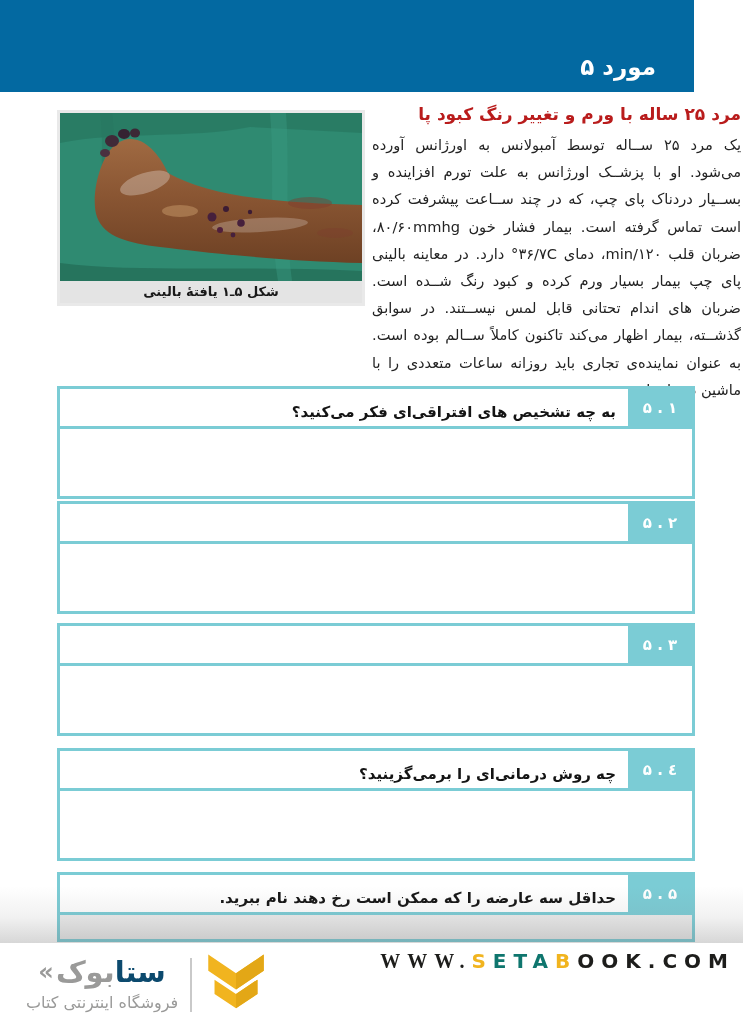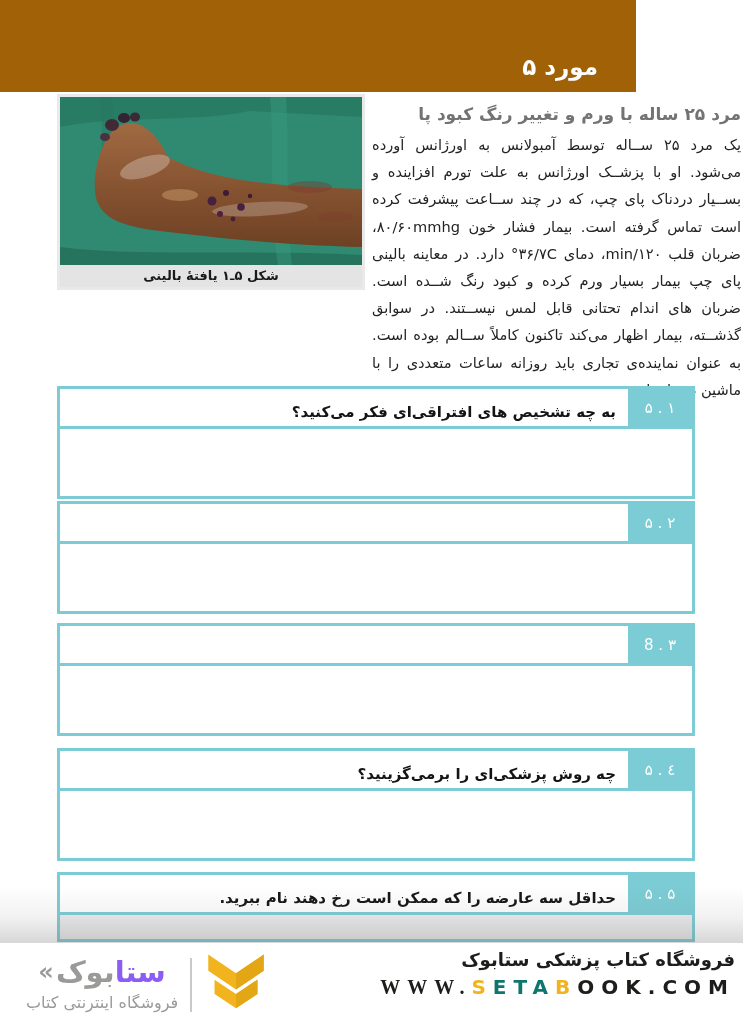--- a/index.html
+++ b/index.html
@@ -1,40 +1,40 @@
 <!DOCTYPE html>
 <html lang="fa"><head>
 <meta charset="utf-8">
 <style>
   html,body{margin:0;padding:0;background:#ffffff;}
   #page{position:relative;width:743px;height:1023px;background:#ffffff;overflow:hidden;
         font-family:"DejaVu Sans",sans-serif;}
 
   
-  .header-bar{position:absolute;top:0;left:0;width:636px;height:92px;background:#a16207;}
+  .header-bar{position:absolute;top:0;left:0;width:694px;height:92px;background:#0369a1;}
   .header-title{position:absolute;right:38px;bottom:12px;color:#ffffff;font-weight:bold;
         font-size:23px;direction:ltr;letter-spacing:1px;}
 
   
-  .figure{position:absolute;left:57px;top:94px;width:308px;background:#e9e9e9;padding:3px;box-sizing:border-box;}
+  .figure{position:absolute;left:57px;top:110px;width:308px;background:#e9e9e9;padding:3px;box-sizing:border-box;}
   .figure-photo{display:block;width:302px;height:168px;}
   .figure-caption{height:22px;line-height:21px;text-align:center;font-size:13px;font-weight:bold;
         color:#1a1a1a;background:#e4e4e4;direction:rtl;}
 
   
   .case-col{position:absolute;left:372px;top:104px;width:369px;direction:rtl;}
-  .case-title{color:#737373;font-weight:bold;font-size:17px;margin:0 0 7px 0;text-align:right;}
+  .case-title{color:#b91c1c;font-weight:bold;font-size:17px;margin:0 0 7px 0;text-align:right;}
   .case-body{font-size:14.6px;line-height:27.2px;text-align:justify;color:#232323;margin:0;}
 
   
   .qblock{position:absolute;left:57px;width:638px;height:113px;border:3px solid #7bccd5;
         background:#ffffff;box-sizing:border-box;direction:rtl;}
   .qheader{height:37px;border-bottom:3px solid #7bccd5;display:flex;align-items:stretch;}
   .qbadge{flex:0 0 64px;background:#7bccd5;color:#ffffff;display:flex;align-items:center;
-        justify-content:center;font-size:15px;font-weight:normal;direction:ltr;}
+        justify-content:center;font-size:15px;font-weight:bold;direction:ltr;}
   .qtext{flex:1;display:flex;align-items:center;padding:8px 12px 0 8px;font-weight:bold;
         font-size:15px;color:#141414;}
   .qanswer{height:67px;background:#ffffff;}
   .qblock.cut{height:70px;overflow:hidden;}
   .qblock.cut .qanswer{background:#ececec;}
 
   
   .page-fade{position:absolute;left:0;top:886px;width:743px;height:57px;pointer-events:none;
         background:linear-gradient(180deg,rgba(120,120,120,0) 0%,rgba(120,120,120,0.10) 55%,rgba(110,110,110,0.28) 100%);}
 
@@ -42,21 +42,21 @@
   .footer{position:absolute;left:0;top:943px;width:743px;height:80px;background:#ffffff;}
   .footer-right{position:absolute;right:8px;top:6px;text-align:right;}
   .store-name{font-size:18px;font-weight:bold;color:#1d1d1b;direction:rtl;margin-bottom:5px;}
   .website{font-size:20px;font-weight:bold;letter-spacing:7px;direction:ltr;white-space:nowrap;}
 
   .footer-left{position:absolute;left:26px;top:8px;display:flex;align-items:center;}
   .wordmark-col{display:flex;flex-direction:column;align-items:center;}
   .wordmark-row{display:flex;align-items:flex-end;font-weight:bold;font-size:29px;line-height:1;}
   .wm-guillemet{color:#9a9a99;font-size:24px;padding-bottom:3px;margin-right:2px;}
   .wm-gray{color:#9a9a99;}
-  .wm-yellow{color:#8b5cf6;}
+  .wm-yellow{color:#0c4a6e;}
   .logo-tagline{font-size:16px;color:#9a9a99;margin-top:6px;direction:rtl;}
   .logo-divider{width:2px;height:54px;background:#c9c9c9;margin:0 12px;}
 </style>
 </head>
 <body>
 
 <div id="page">
 
   <div class="header-bar">
     <div class="header-title">مورد ۵</div>
@@ -115,46 +115,45 @@
 
   <div class="qblock" style="top:501px">
     <div class="qheader">
       <div class="qbadge">۵ . ۲</div>
     </div>
     <div class="qanswer"></div>
   </div>
 
   <div class="qblock" style="top:623px">
     <div class="qheader">
-      <div class="qbadge">8 . ۳</div>
+      <div class="qbadge">۵ . ۳</div>
     </div>
     <div class="qanswer"></div>
   </div>
 
   <div class="qblock" style="top:748px">
     <div class="qheader">
       <div class="qbadge">۵ . ٤</div>
-      <div class="qtext">چه روش پزشکی‌ای را برمی‌گزینید؟</div>
+      <div class="qtext">چه روش درمانی‌ای را برمی‌گزینید؟</div>
     </div>
     <div class="qanswer"></div>
   </div>
 
   <div class="qblock cut" style="top:872px">
     <div class="qheader">
       <div class="qbadge">۵ . ۵</div>
       <div class="qtext">حداقل سه عارضه را که ممکن است رخ دهند نام ببرید.</div>
     </div>
     <div class="qanswer"></div>
   </div>
 
   <div class="page-fade"></div>
 
   <div class="footer">
     <div class="footer-right">
-      <div class="store-name">فروشگاه کتاب پزشکی ستابوک</div>
       <div class="website"><span style="color: rgb(29, 29, 27); font-family: Liberation Serif, serif;">WWW.</span><span style="color: rgb(241, 180, 31);">S</span><span style="color: #0f766e;">ETA</span><span style="color: rgb(241, 180, 31);">B</span><span style="color: rgb(29, 29, 27);">OOK.COM</span></div>
     </div>
 
     <div class="footer-left">
       <div class="wordmark-col">
         <div class="wordmark-row">
           <span class="wm-guillemet">«</span>
           <span class="wm-gray">بوک</span>
           <span class="wm-yellow">ستا</span>
         </div>

